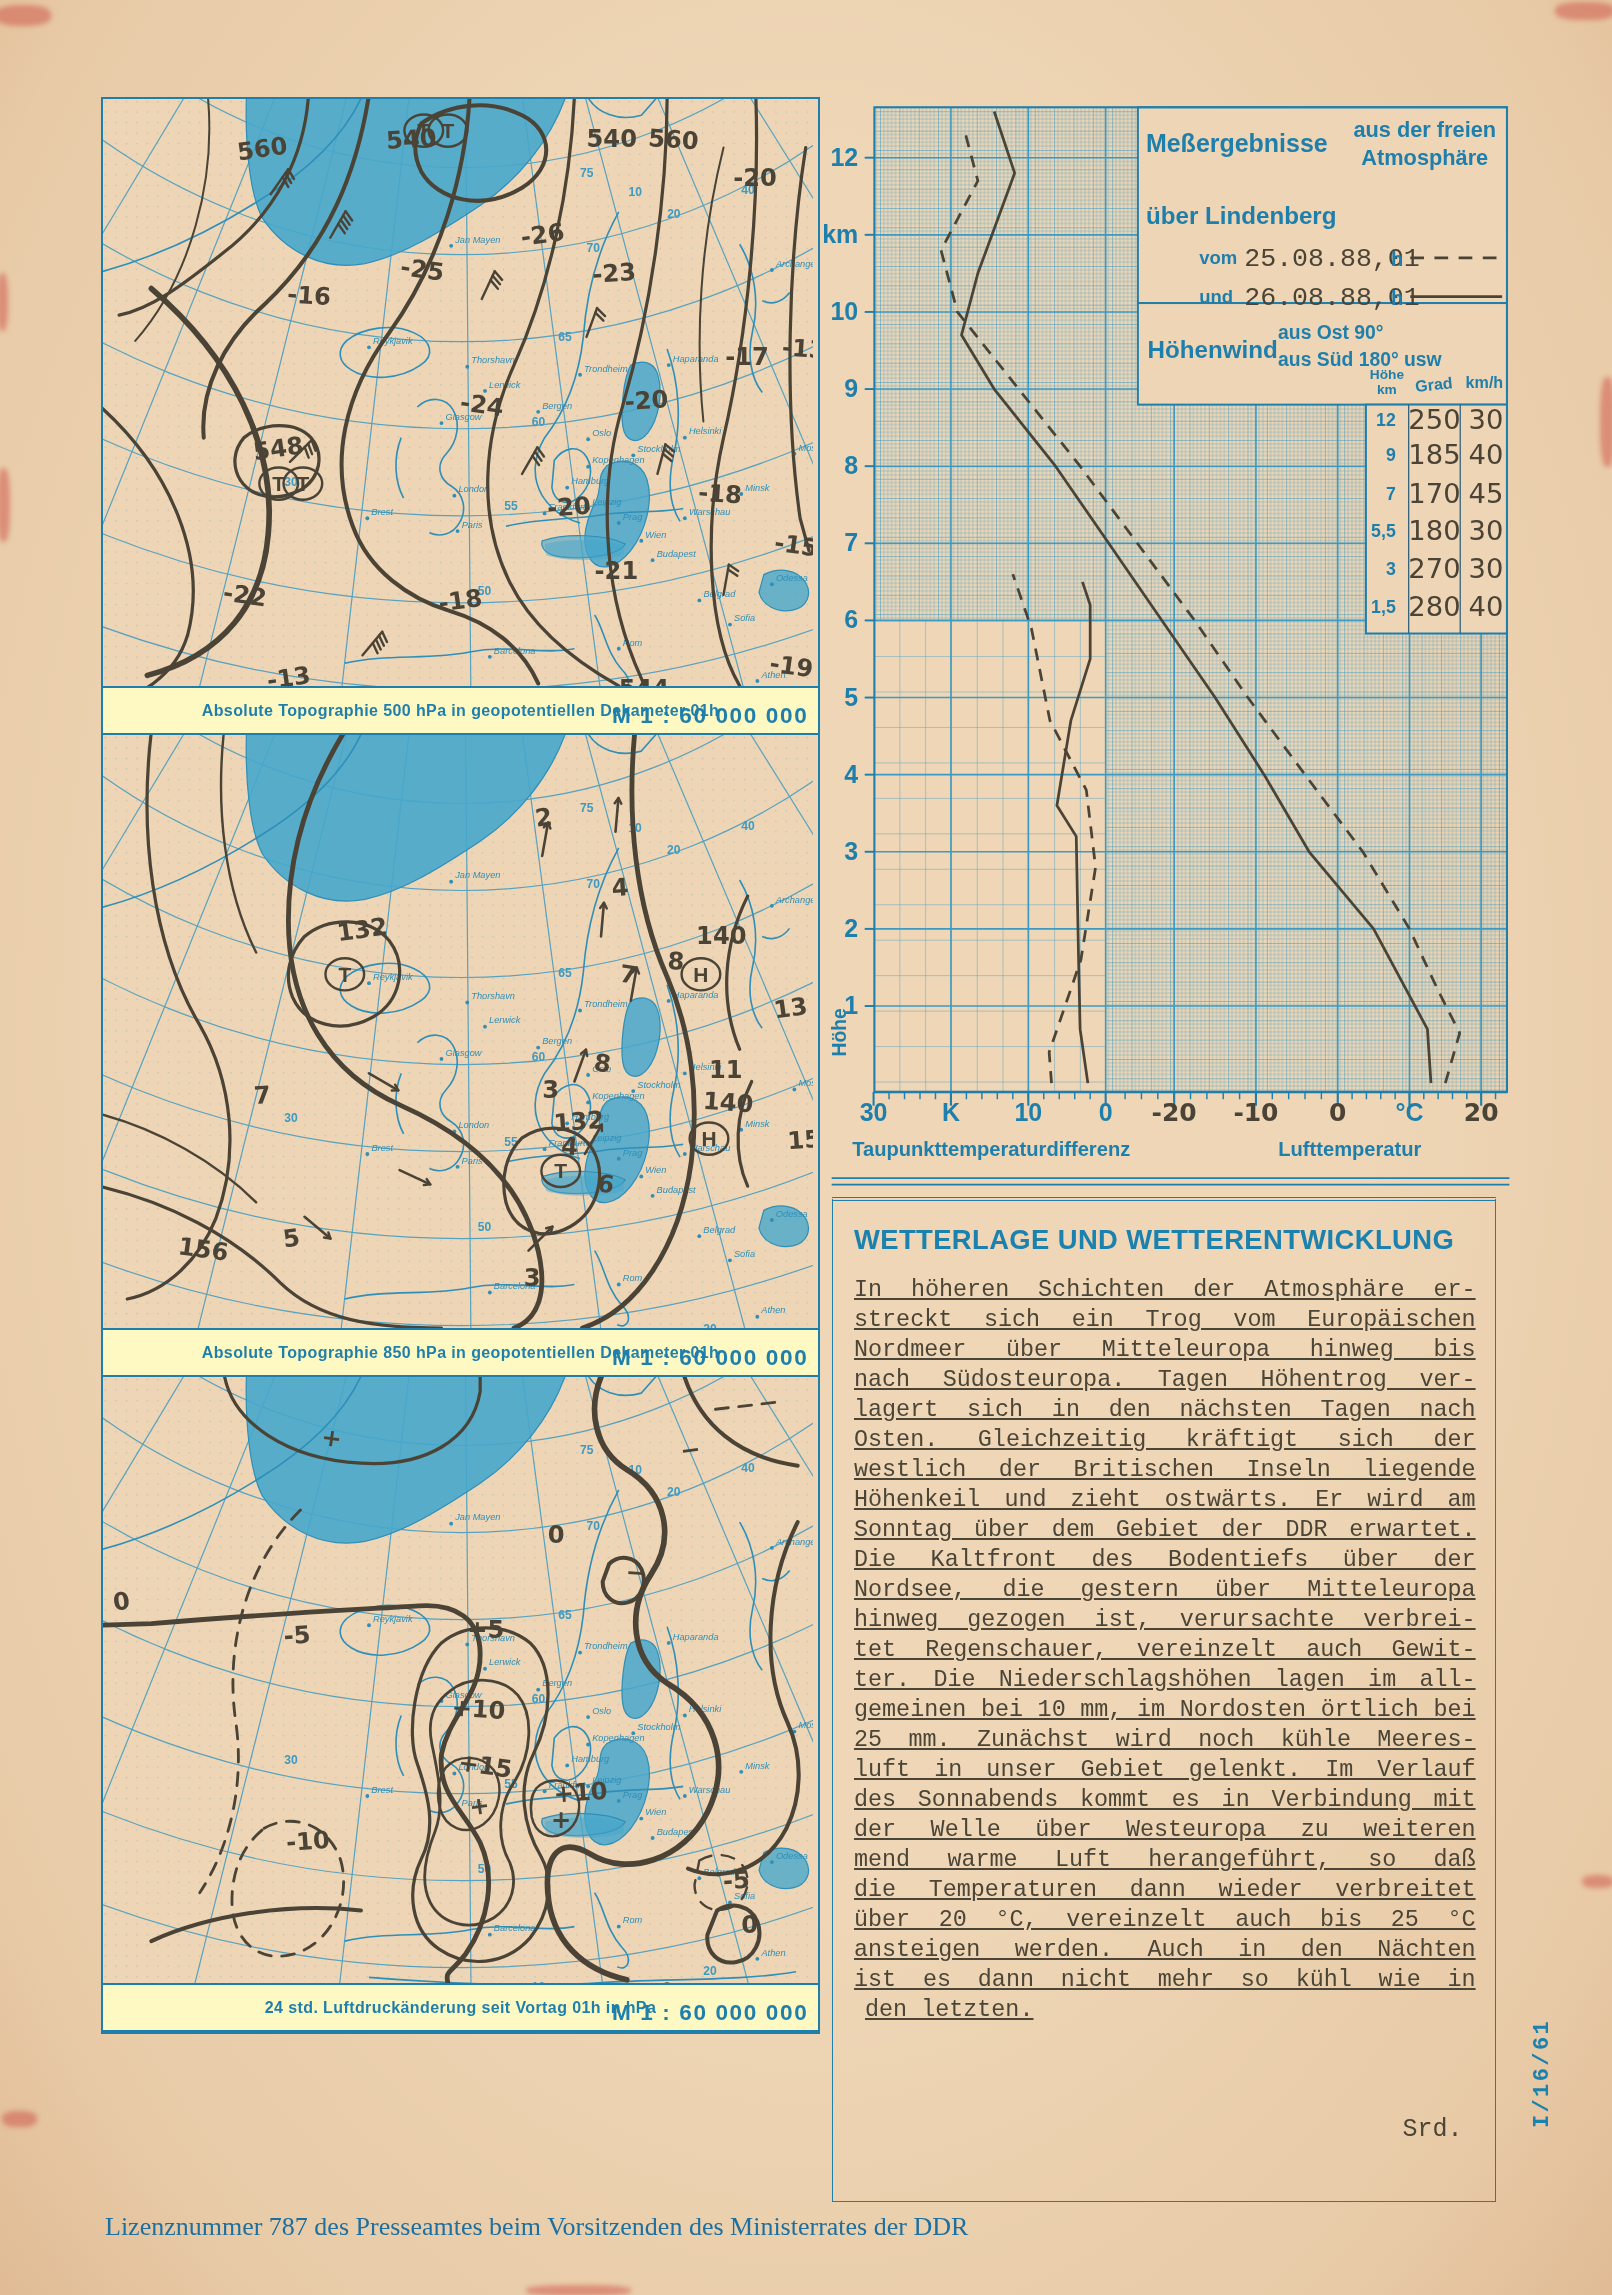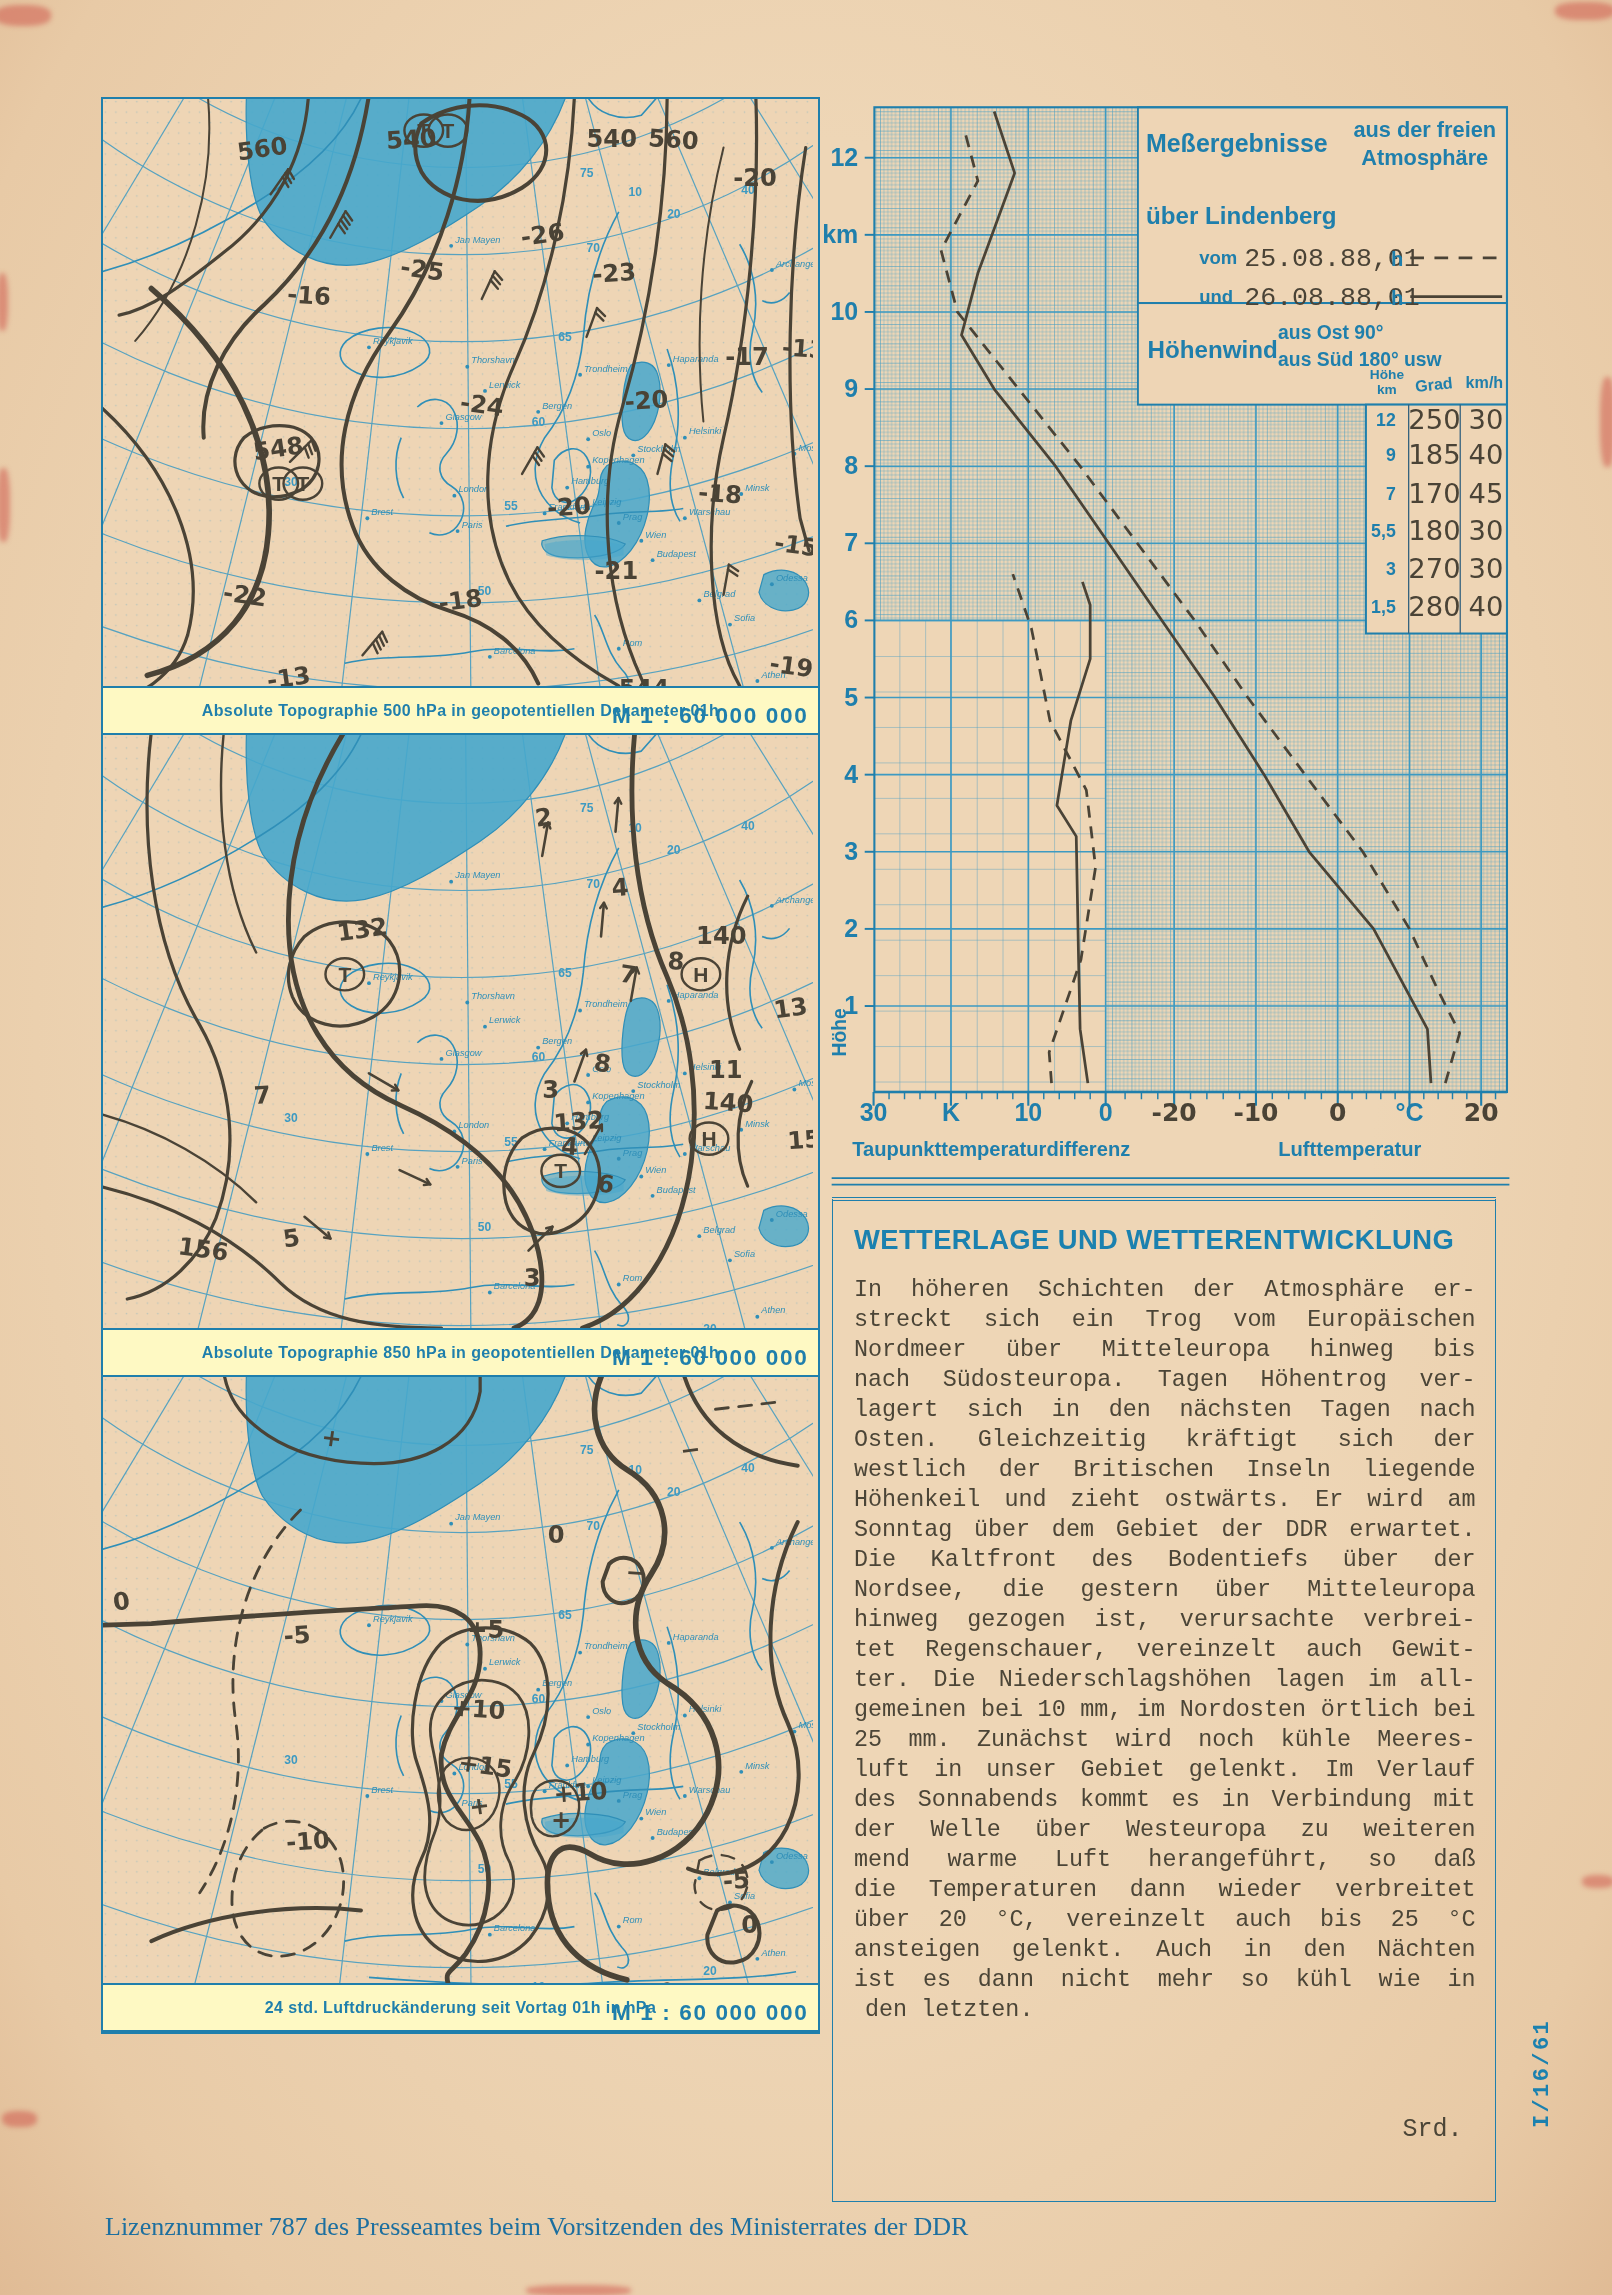--- a/index.html
+++ b/index.html
@@ -14,21 +14,21 @@
     font-size:16px;letter-spacing:0.4px;background:#fef9c3;}
   .scale-note{position:absolute;right:9.7px;bottom:6.5px;color:#1f7fac;font-weight:bold;
     font-size:22.6px;letter-spacing:1.6px;}
   .footer{position:absolute;left:105px;top:2212px;font-family:"Liberation Serif", serif;
     color:#1d6f9f;font-size:26px;}
   #sounding{position:absolute;left:822px;top:53px;}
   .report{position:absolute;left:832px;top:1197px;width:664px;height:1005px;box-sizing:border-box;
     border:1.6px solid #1f7fac;border-top:4.8px double #1f7fac;padding:22.6px 19.4px 0 21px;}
   .report h2{margin:0 0 19.4px 0;color:#1b81af;font-size:27.4px;letter-spacing:0.4px;font-weight:bold;}
   .line{font-family:"Liberation Mono", monospace;font-size:23.4px;line-height:30px;color:#4b4537;
-    text-align:justify;text-align-last:justify;}
+    text-align:justify;text-align-last:justify;text-decoration:underline;}
   .line.noj{text-align-last:left;margin-left:11px;}
   .sig{font-family:"Liberation Mono", monospace;font-size:25px;color:#4b4537;text-align:right;
     margin-top:90px;padding-right:13px;}
   .side-label{position:absolute;left:1445px;top:2061px;width:194px;text-align:center;
     transform:rotate(-90deg);color:#1b81af;font-weight:bold;font-size:22px;
     font-family:"Liberation Mono", monospace;letter-spacing:2.4px;}
   .mark{position:absolute;background:rgba(201,66,60,.45);filter:blur(2.4px);border-radius:40%;}
 </style>
 </head>
 <body>
@@ -815,21 +815,21 @@
         <div class="line">tet Regenschauer, vereinzelt auch Gewit-</div>
         <div class="line">ter. Die Niederschlagshöhen lagen im all-</div>
         <div class="line">gemeinen bei 10 mm, im Nordosten örtlich bei</div>
         <div class="line">25 mm. Zunächst wird noch kühle Meeres-</div>
         <div class="line">luft in unser Gebiet gelenkt. Im Verlauf</div>
         <div class="line">des Sonnabends kommt es in Verbindung mit</div>
         <div class="line">der Welle über Westeuropa zu weiteren</div>
         <div class="line">mend warme Luft herangeführt, so daß</div>
         <div class="line">die Temperaturen dann wieder verbreitet</div>
         <div class="line">über 20 °C, vereinzelt auch bis 25 °C</div>
-        <div class="line">ansteigen gelenkt. Auch in den Nächten</div>
+        <div class="line">ansteigen werden. Auch in den Nächten</div>
         <div class="line">ist es dann nicht mehr so kühl wie in</div>
         <div class="line noj">den letzten.</div>
       </div>
     <div class="sig">Srd.</div>
   </div>
 
   <div class="footer">Lizenznummer 787 des Presseamtes beim Vorsitzenden des Ministerrates der DDR</div>
   <div class="side-label">I/16/61</div>
 
   <div class="mark" style="left:-4.8px;top:4.8px;width:56px;height:21px;"></div>

